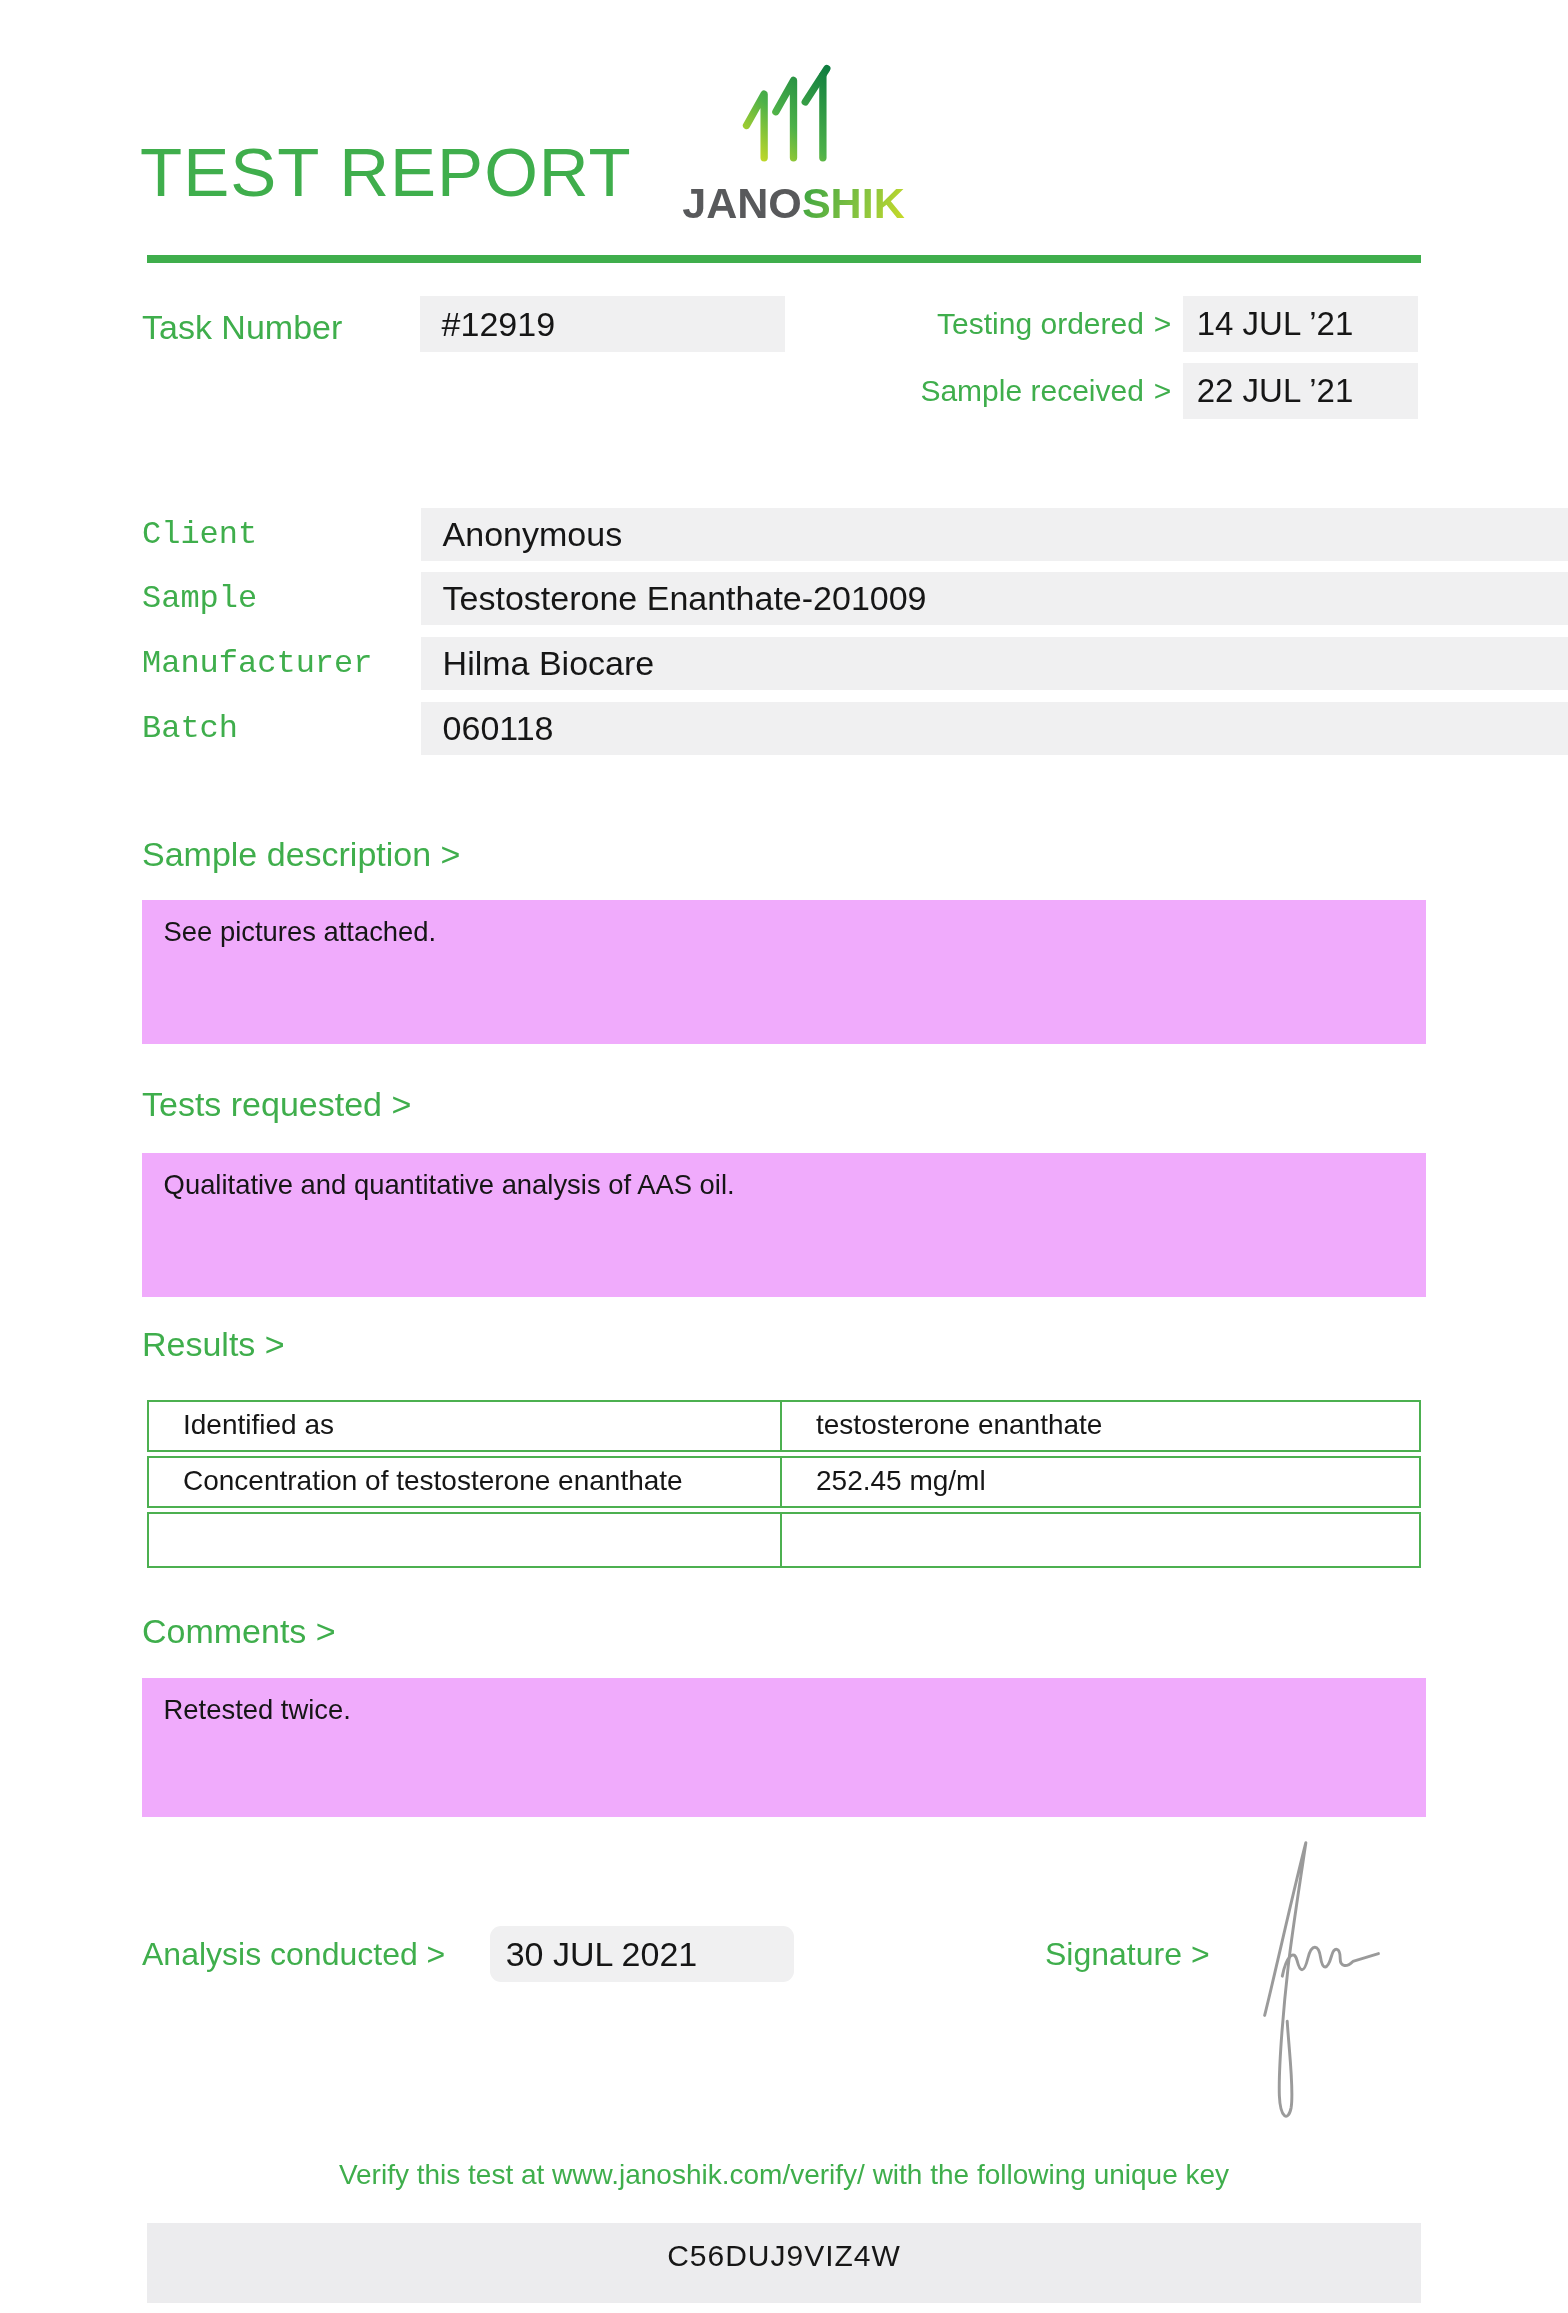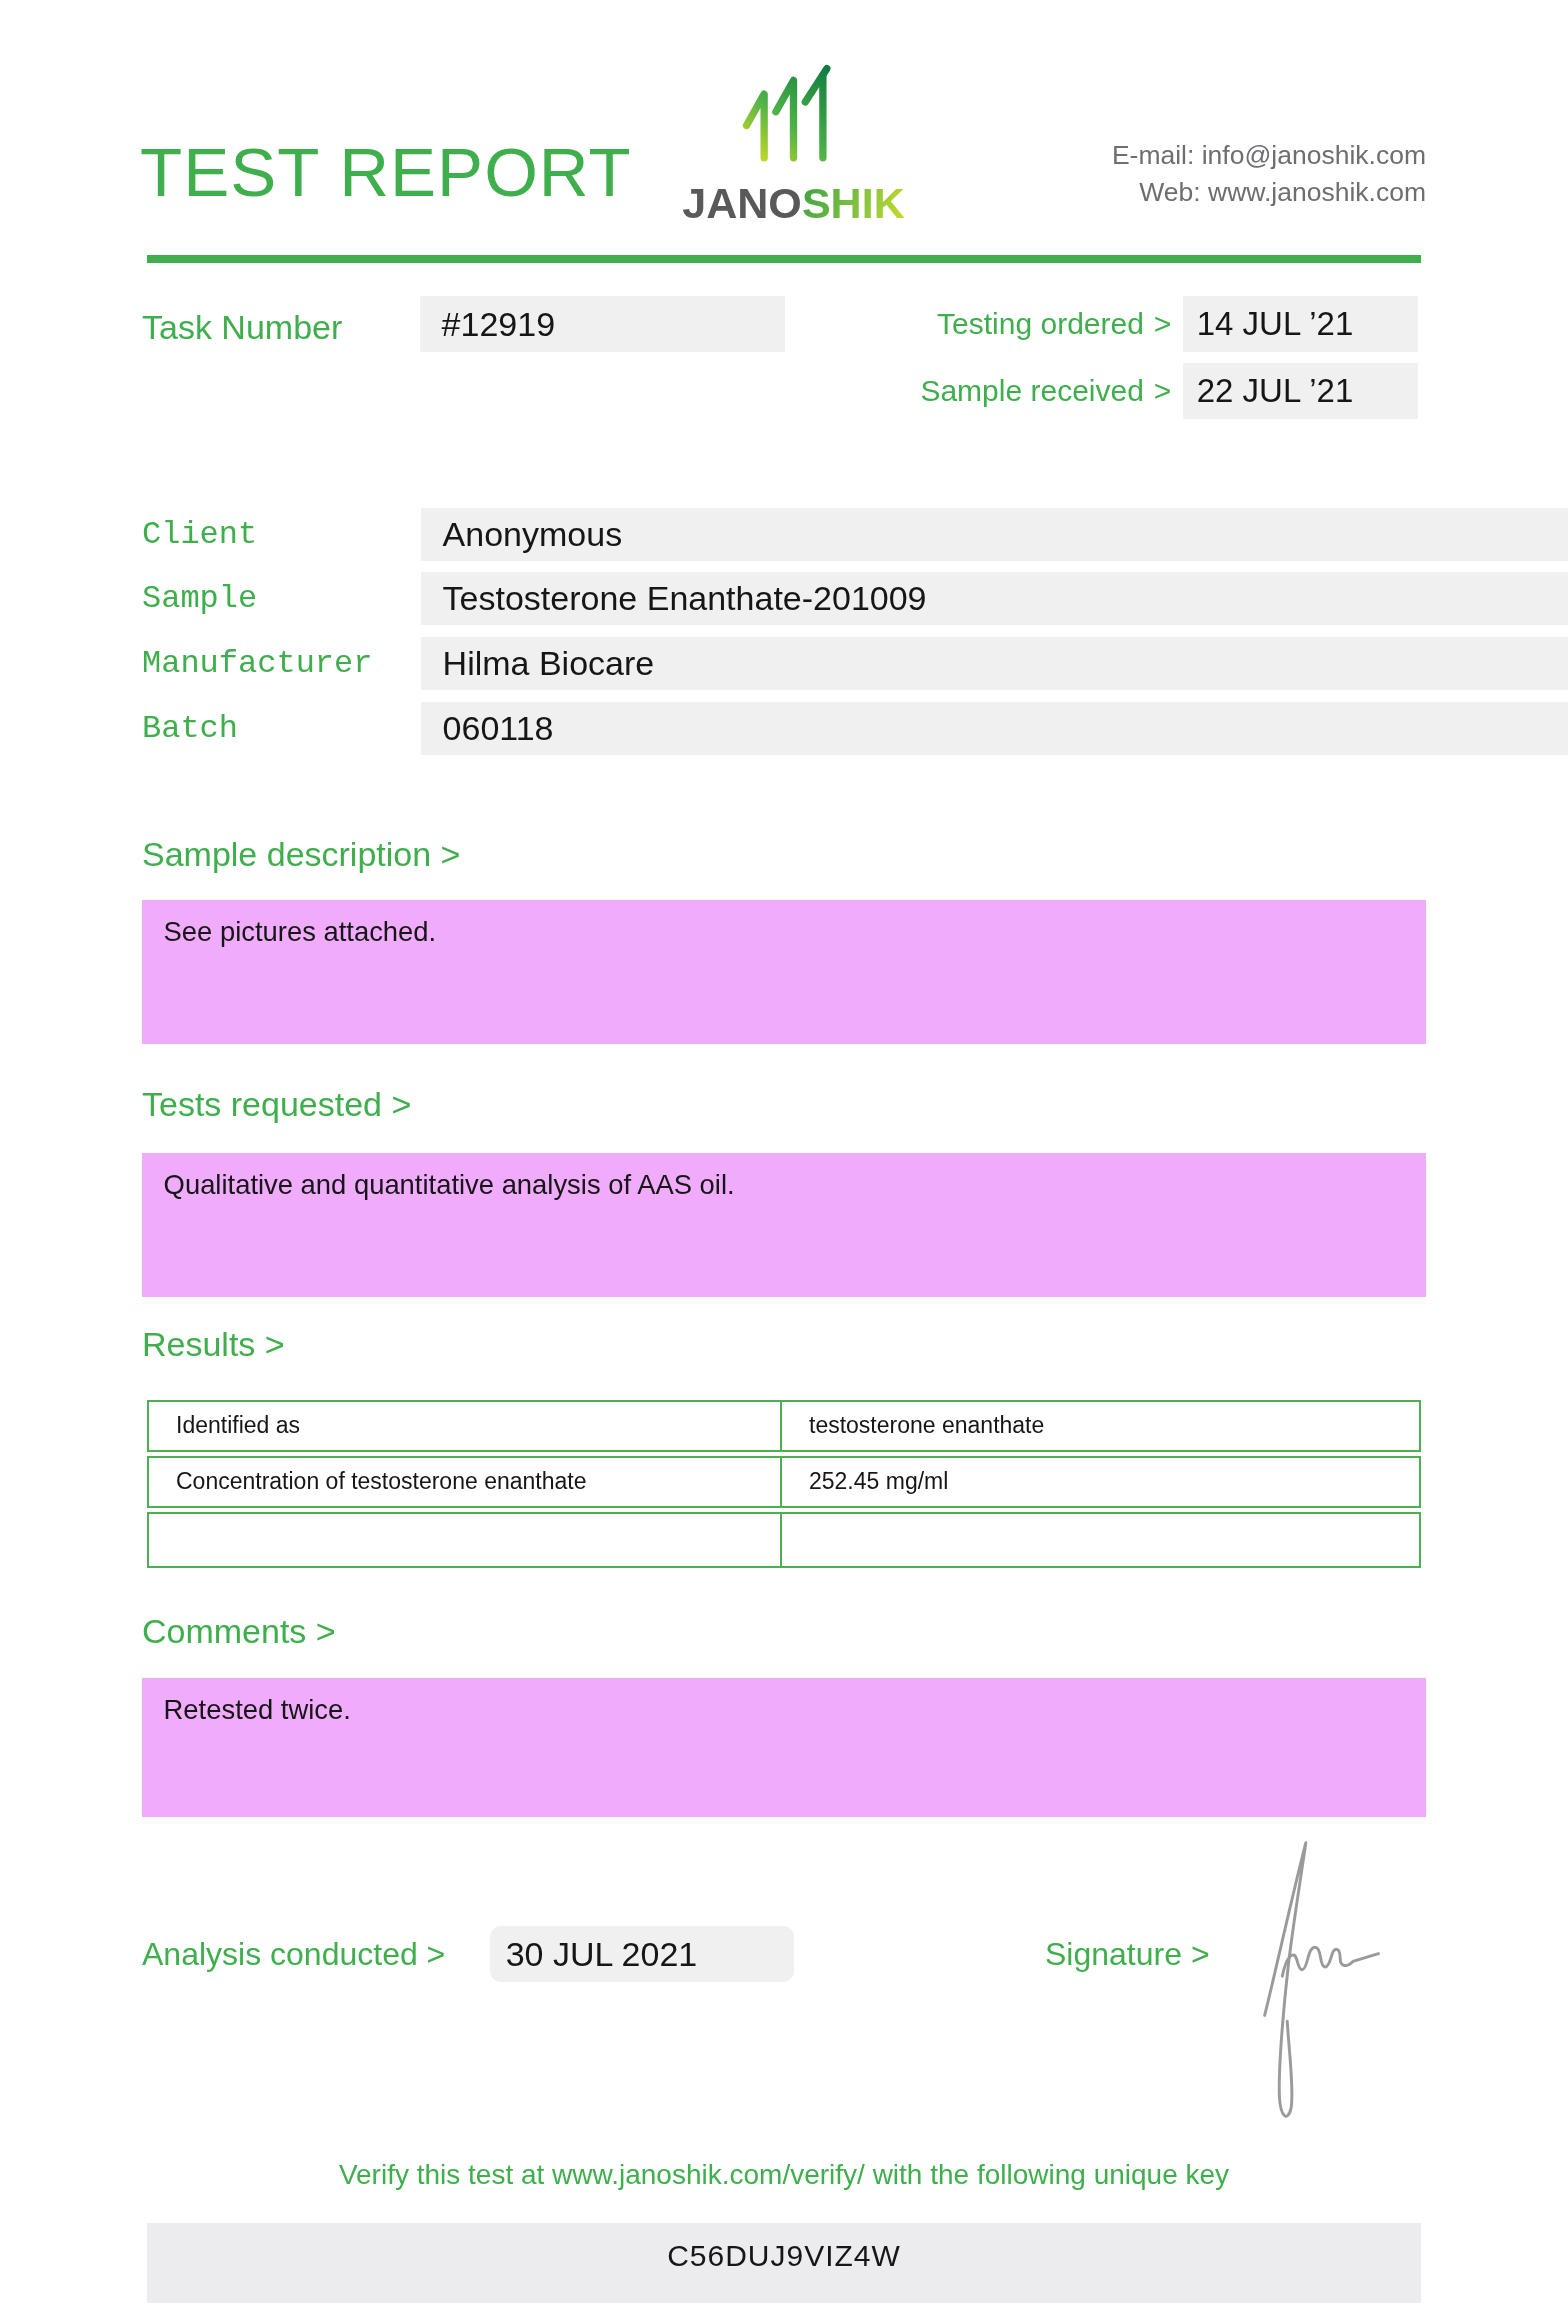--- a/index.html
+++ b/index.html
@@ -35,22 +35,22 @@
            font-size:34px; line-height:53px; padding-left:21.6px; color:#161616; }
 
   
   .sec-h { left:142px; font-size:34px; color:#3fae4c; }
   .text-box { left:142px; width:1284px; background:#f0abfc; font-size:27.4px;
               color:#161616; padding:15.7px 21.6px; }
 
   
   .rtable { left:147px; top:1400px; width:1274px; }
   .rrow { display:flex; margin-bottom:3.9px; }
-  .rcell { border:2.9px solid #4cb050; height:52px; font-size:23px; line-height:46px;
-           padding-left:27px; color:#161616; background:#fff; }
+  .rcell { border:2.9px solid #4cb050; height:52px; font-size:28px; line-height:46px;
+           padding-left:34px; color:#161616; background:#fff; }
   .rcell.c1 { width:635px; }
   .rcell.c2 { width:639px; border-left:none; }
   .rrow:last-child .rcell { height:56px; }
 
   
   .analysis-label { left:142px; top:1926px; font-size:32px; line-height:56px; color:#3fae4c; }
   .analysis-box { left:490px; top:1926px; width:304px; height:56px; background:#f0f0f1;
                   font-size:34px; line-height:56px; padding-left:15.7px; color:#161616; font-weight:500;border-radius:11px; }
   .signature-label { left:1045px; top:1926px; font-size:32px; line-height:56px; color:#3fae4c; }
   .signature-wrap { left:1243px; top:1829px; width:162px; height:309px; }
@@ -85,24 +85,20 @@
       <g fill="none" stroke="url(#lgIcon)" stroke-width="7.5" stroke-linecap="round" stroke-linejoin="round">
         <path d="M72,62 L90,30 L90,95"></path>
         <path d="M102,48 L120,16 L120,95"></path>
         <path d="M132,38 L154,4"></path>
         <path d="M150,11 L150,95"></path>
       </g>
       <text x="120" y="156" text-anchor="middle" font-family="Liberation Sans, sans-serif" font-size="44" font-weight="bold"><tspan fill="#58595b">JANO</tspan><tspan fill="url(#lgShik)">SHIK</tspan></text>
     </svg>
   </div>
 
-  <div class="abs contact">
-    <div>E-mail: info@janoshik.com</div>
-    <div>Web: www.janoshik.com</div>
-  </div>
 
   <div class="abs rule"></div>
 
   <div class="abs task-label">Task Number</div>
   <div class="abs task-box">#12919</div>
 
   <div class="abs date-row row-ordered">
     <span class="dlabel">Testing ordered</span>
     <span class="darrow">&gt;</span>
     <span class="dbox">14 JUL ’21</span>

